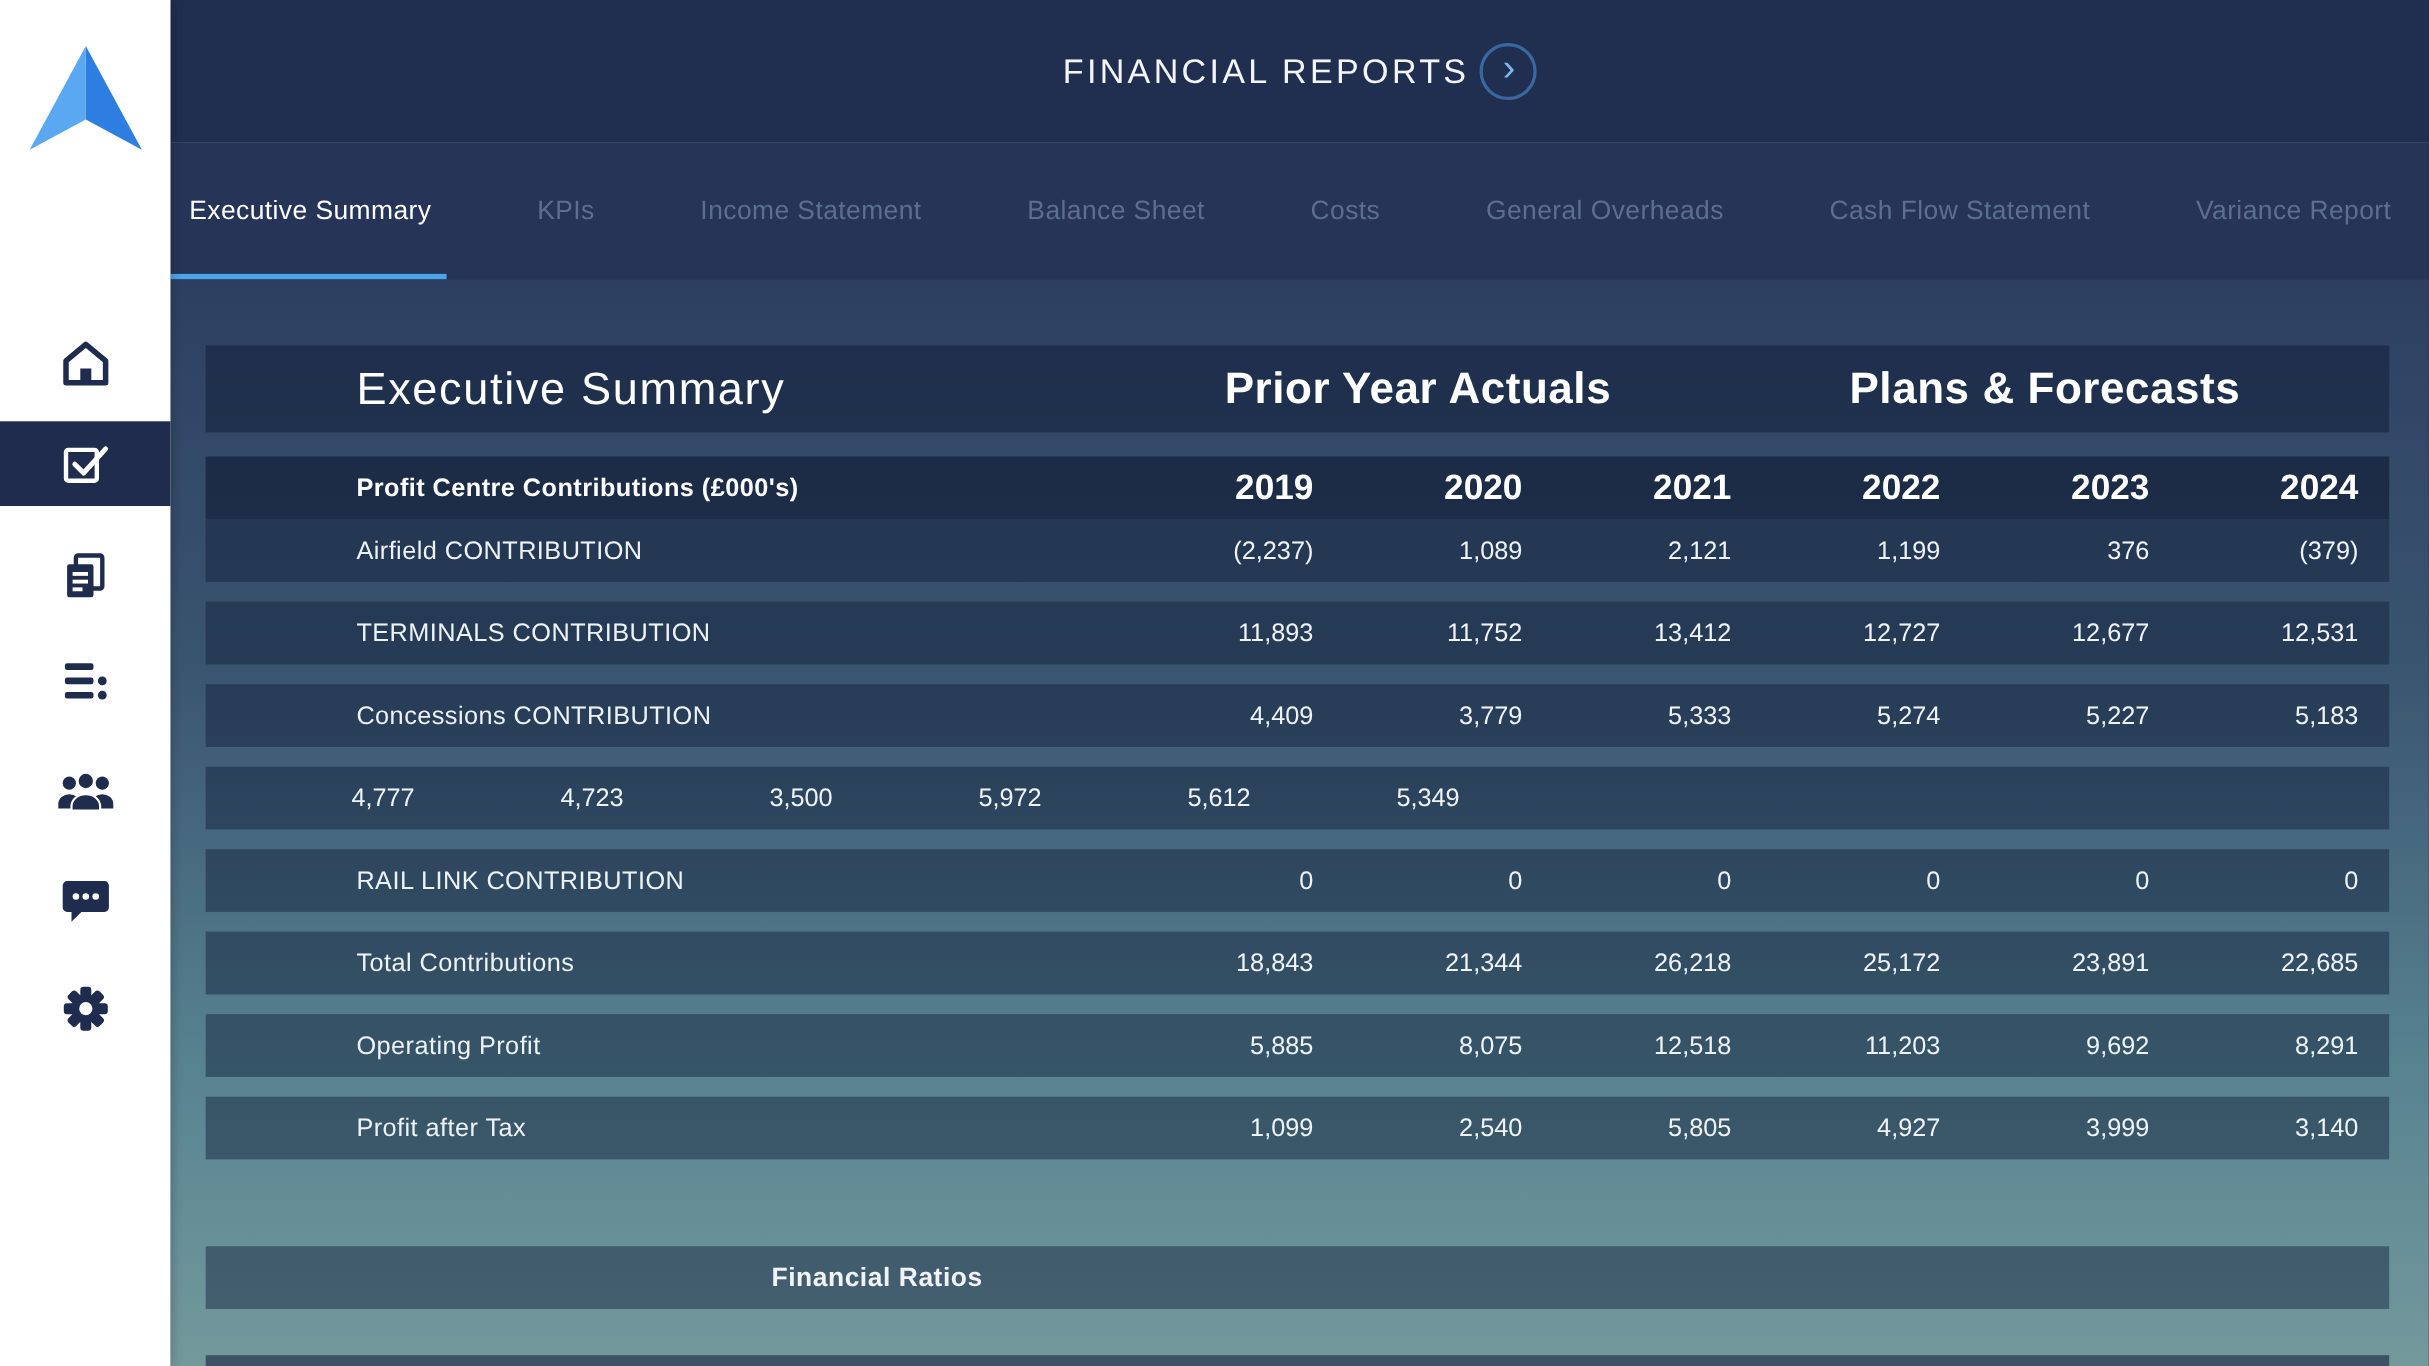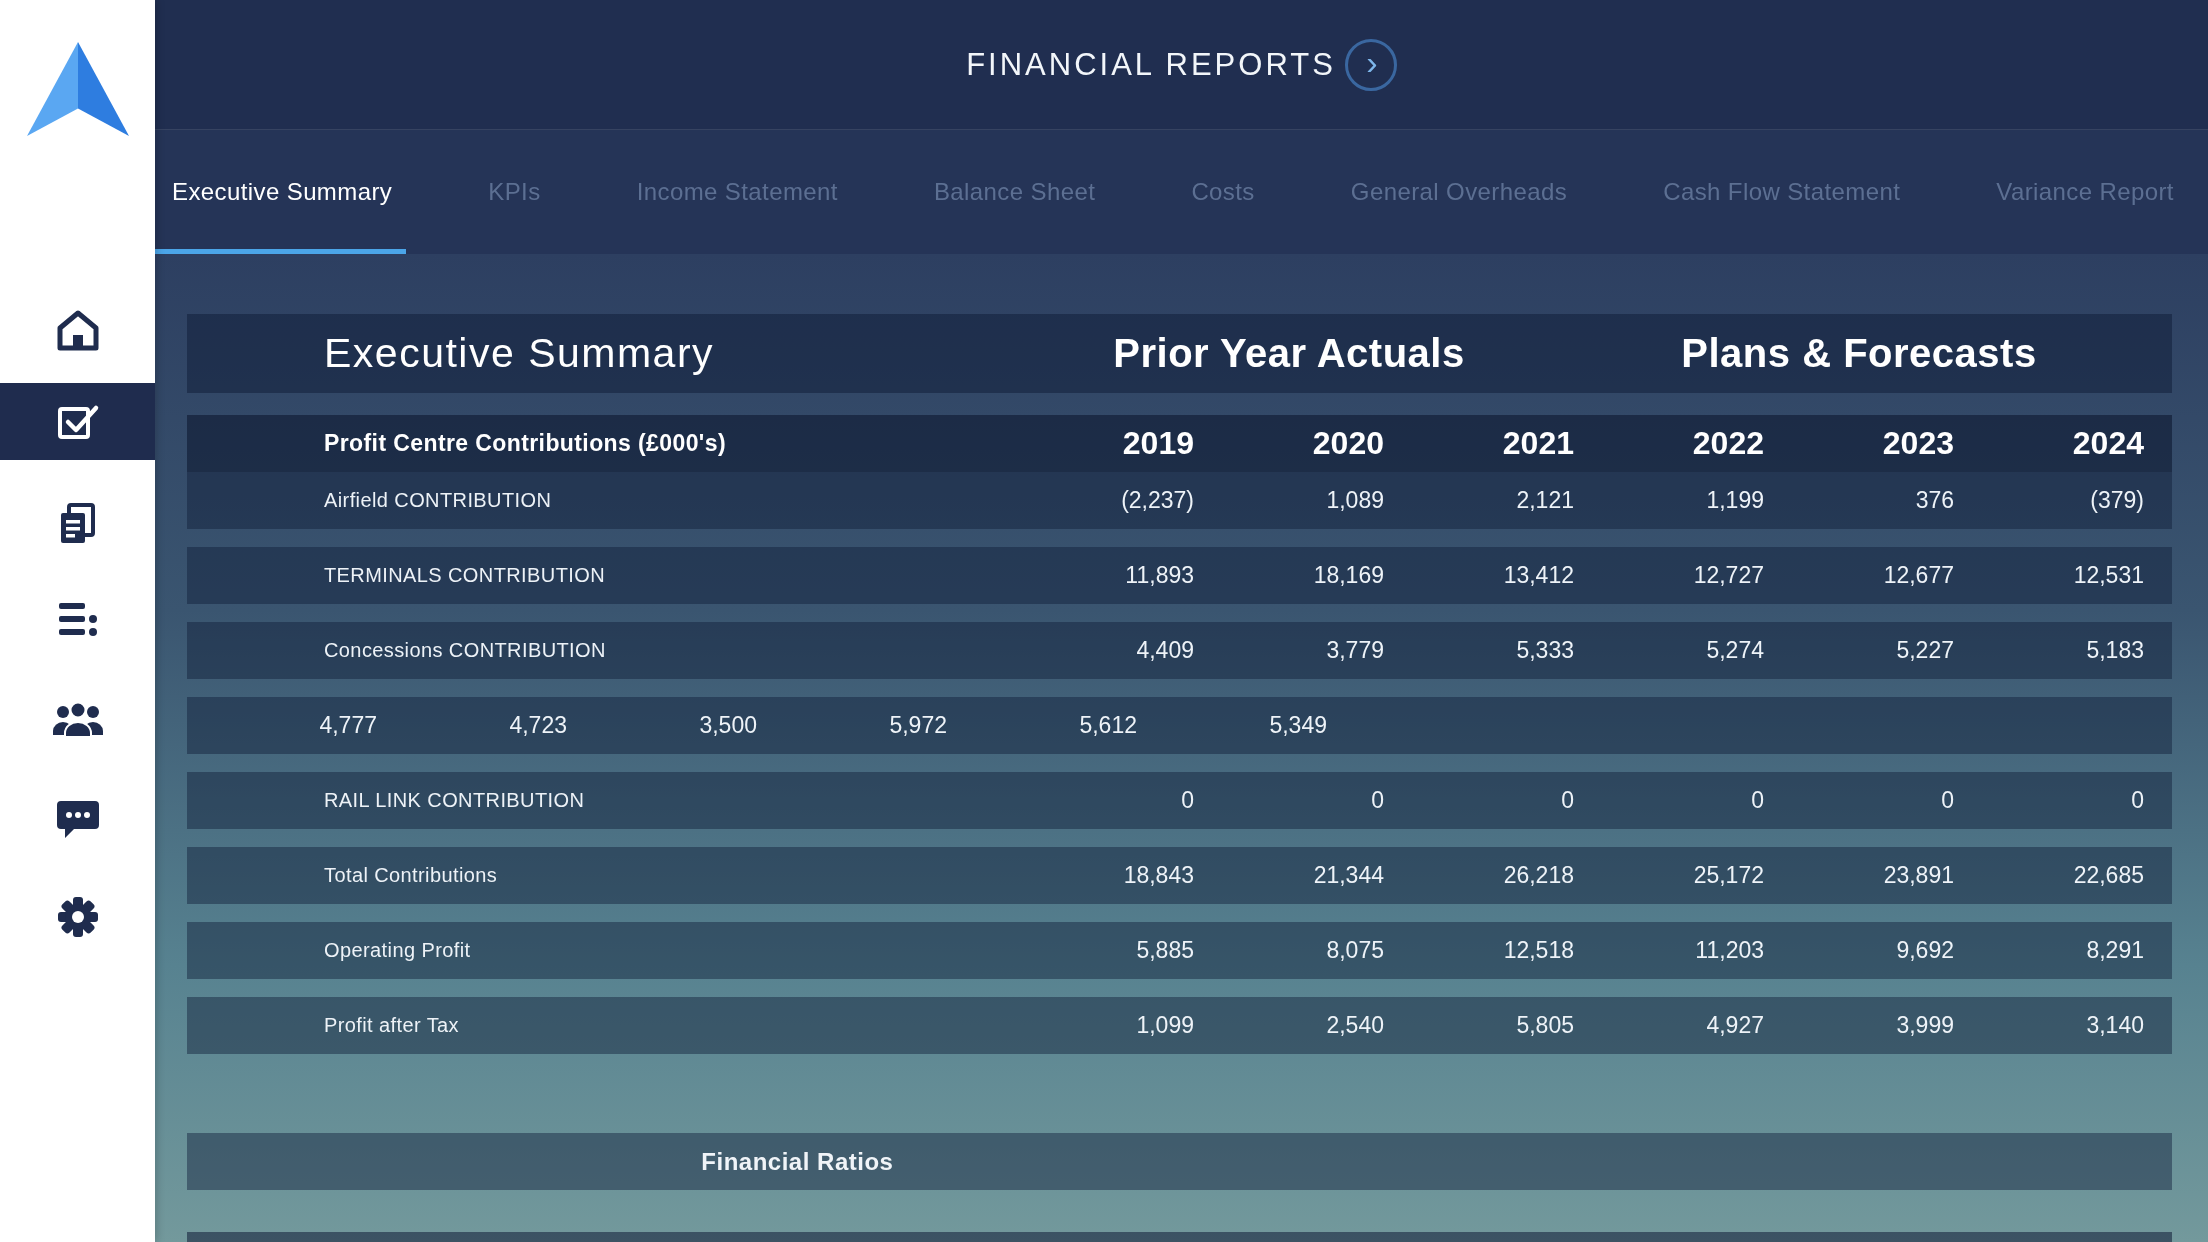--- a/index.html
+++ b/index.html
@@ -71,21 +71,21 @@
   .trow      { height:57px; margin-bottom:18px; background:rgba(15,28,55,0.45); }
 
   .cell.label { flex:1; padding-left:137px; min-width:0; }
   .cell.num  { flex:0 0 190px; width:190px; text-align:right; }
   .group-head { flex:0 0 570px; width:570px; text-align:center; }
 
   .table-title { color:#ffffff; font-size:41px; font-weight:300; letter-spacing:1.5px; }
   .group-head { color:#ffffff; font-size:40px; font-weight:600; letter-spacing:0.5px; }
   .sub-row .cell.label { color:#ffffff; font-size:23px; font-weight:700; letter-spacing:0.4px; }
   .cell.year { color:#ffffff; font-size:32px; font-weight:700; }
-  .trow .cell.label { color:#edf2f7; font-size:20px; letter-spacing:0.4px; }
+  .trow .cell.label { color:#edf2f7; font-size:23px; letter-spacing:0.4px; }
   .trow .cell.num  { color:#eef3f8; font-size:23px; }
 
   .section-bar {
     height:57px; margin-top:79px; display:flex; align-items:center;
     background:rgba(20,36,62,0.48); padding-right:16px;
   }
   .section-bar .section-label {
     width:62%; text-align:center; color:#f0f4f8;
     font-size:24px; font-weight:600; letter-spacing:0.5px;
   }
@@ -224,21 +224,21 @@
               <div class="cell num">(2,237)</div>
               <div class="cell num">1,089</div>
               <div class="cell num">2,121</div>
               <div class="cell num">1,199</div>
               <div class="cell num">376</div>
               <div class="cell num">(379)</div>
             </div>
             <div class="rowbar trow">
               <div class="cell label">TERMINALS CONTRIBUTION</div>
               <div class="cell num">11,893</div>
-              <div class="cell num">18,169</div>
+              <div class="cell num">11,752</div>
               <div class="cell num">13,412</div>
               <div class="cell num">12,727</div>
               <div class="cell num">12,677</div>
               <div class="cell num">12,531</div>
             </div>
             <div class="rowbar trow">
               <div class="cell label">Concessions CONTRIBUTION</div>
               <div class="cell num">4,409</div>
               <div class="cell num">3,779</div>
               <div class="cell num">5,333</div>

